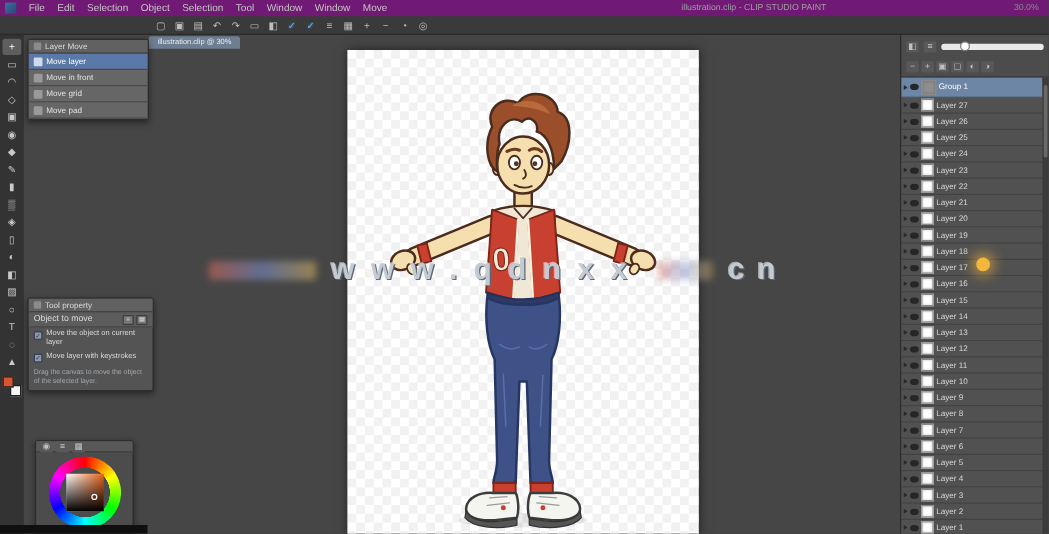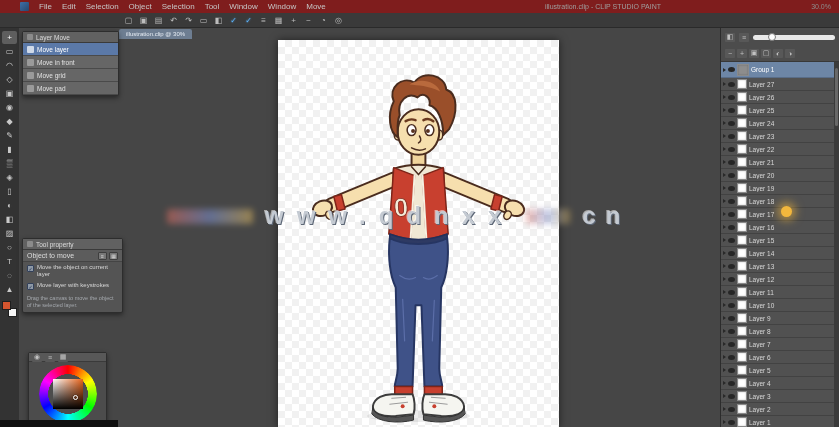--- a/index.html
+++ b/index.html
@@ -1,22 +1,22 @@
 <!DOCTYPE html>
 <html><head>
 <meta charset="utf-8">
 <style>
   * { box-sizing: border-box; margin: 0; padding: 0; }
   html,body { width: 839px; height: 427px; overflow: hidden; }
   body { background:#414141; font-family:"Liberation Sans", sans-serif; color:#cfcfcf; }
   #app { position:relative; width:839px; height:427px; }
 
   
-  .menubar { position:absolute; top:0; left:0; right:0; height:13px; background:#7f1d1d;
-    display:flex; align-items:center; padding-left:20px; font-size:8px; color:#c6c6c6; z-index:40; }
+  .menubar { position:absolute; top:0; left:0; right:0; height:13px; background:#701a75;
+    display:flex; align-items:center; padding-left:4px; font-size:8px; color:#c6c6c6; z-index:40; }
   .app-icon { width:9px; height:9px; background:linear-gradient(135deg,#3f6fa8,#27476e); border-radius:1px; margin-right:5px; }
   .menu-items { display:flex; }
   .menu-item { padding:0 5px; line-height:13px; cursor:default; }
   .win-title { position:absolute; left:545px; top:0; line-height:13px; font-size:7px; color:#9f9f9f; white-space:nowrap; }
   .win-info { position:absolute; right:8px; top:0; line-height:13px; font-size:7px; color:#8d8d8d; }
 
   
   .commandbar { position:absolute; top:13px; left:0; right:0; height:15px; background:#3a3a3a;
     border-bottom:1px solid #2a2a2a; display:flex; align-items:center; gap:2px; padding-left:122px; z-index:39; }
   .cbtn { width:13px; height:12px; display:flex; align-items:center; justify-content:center;

